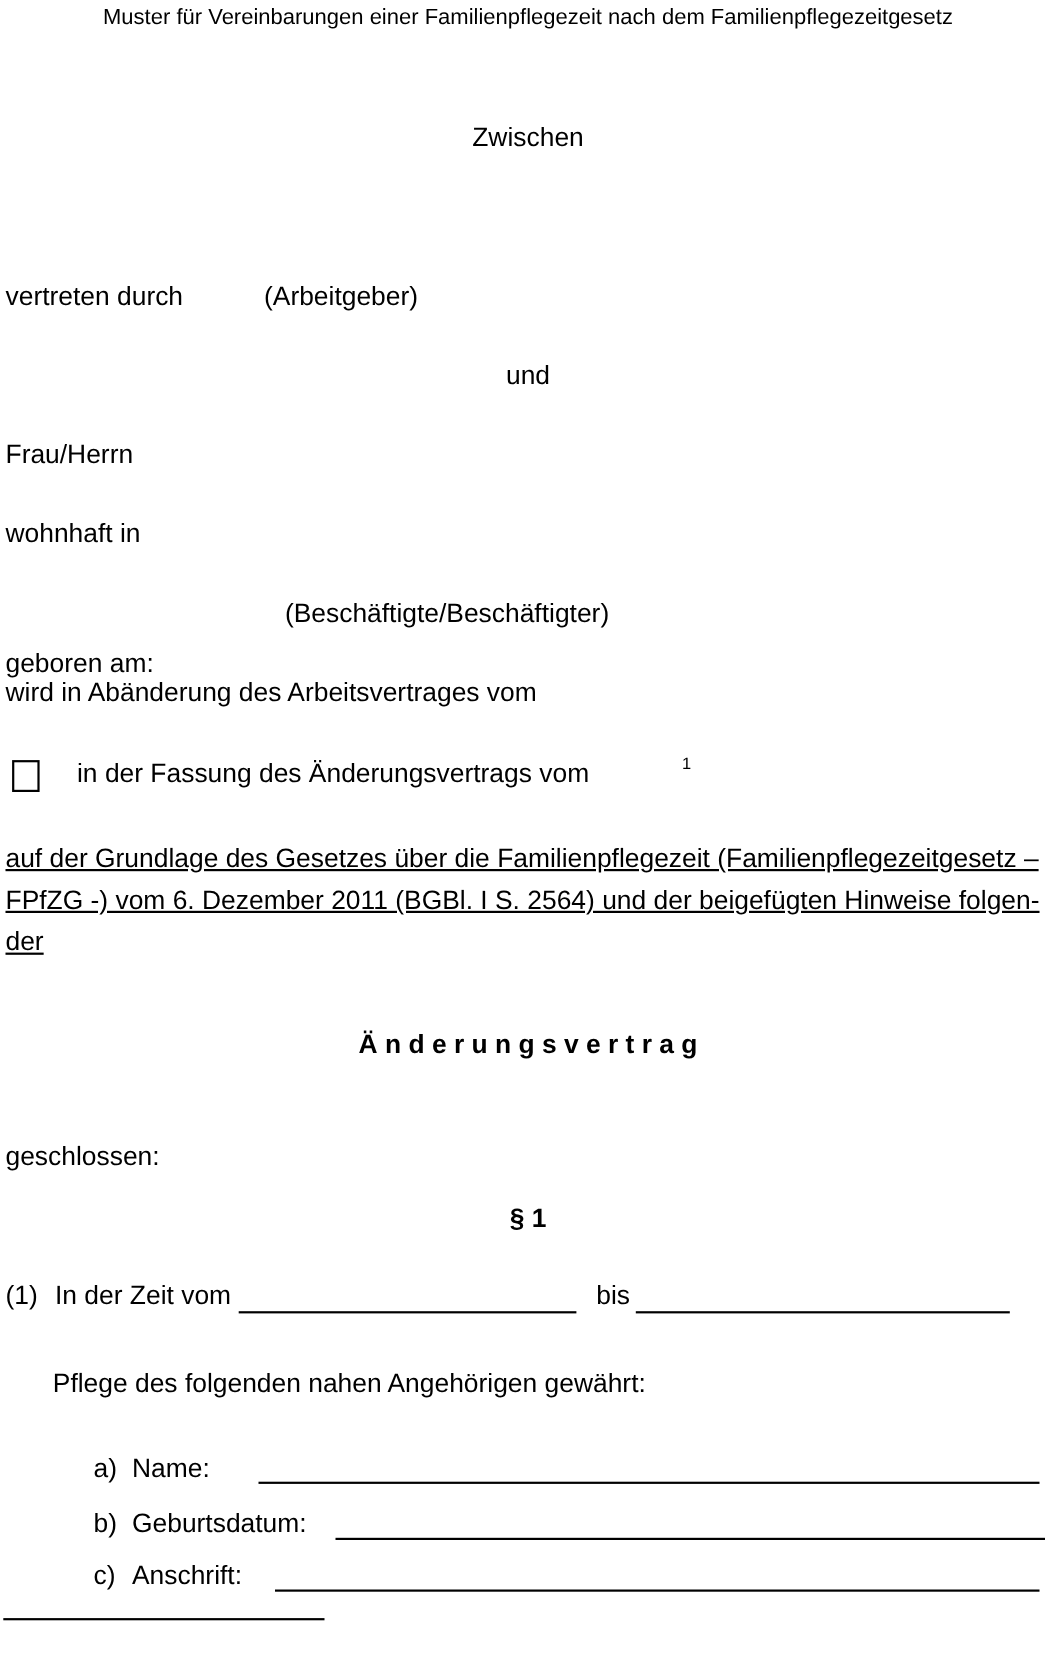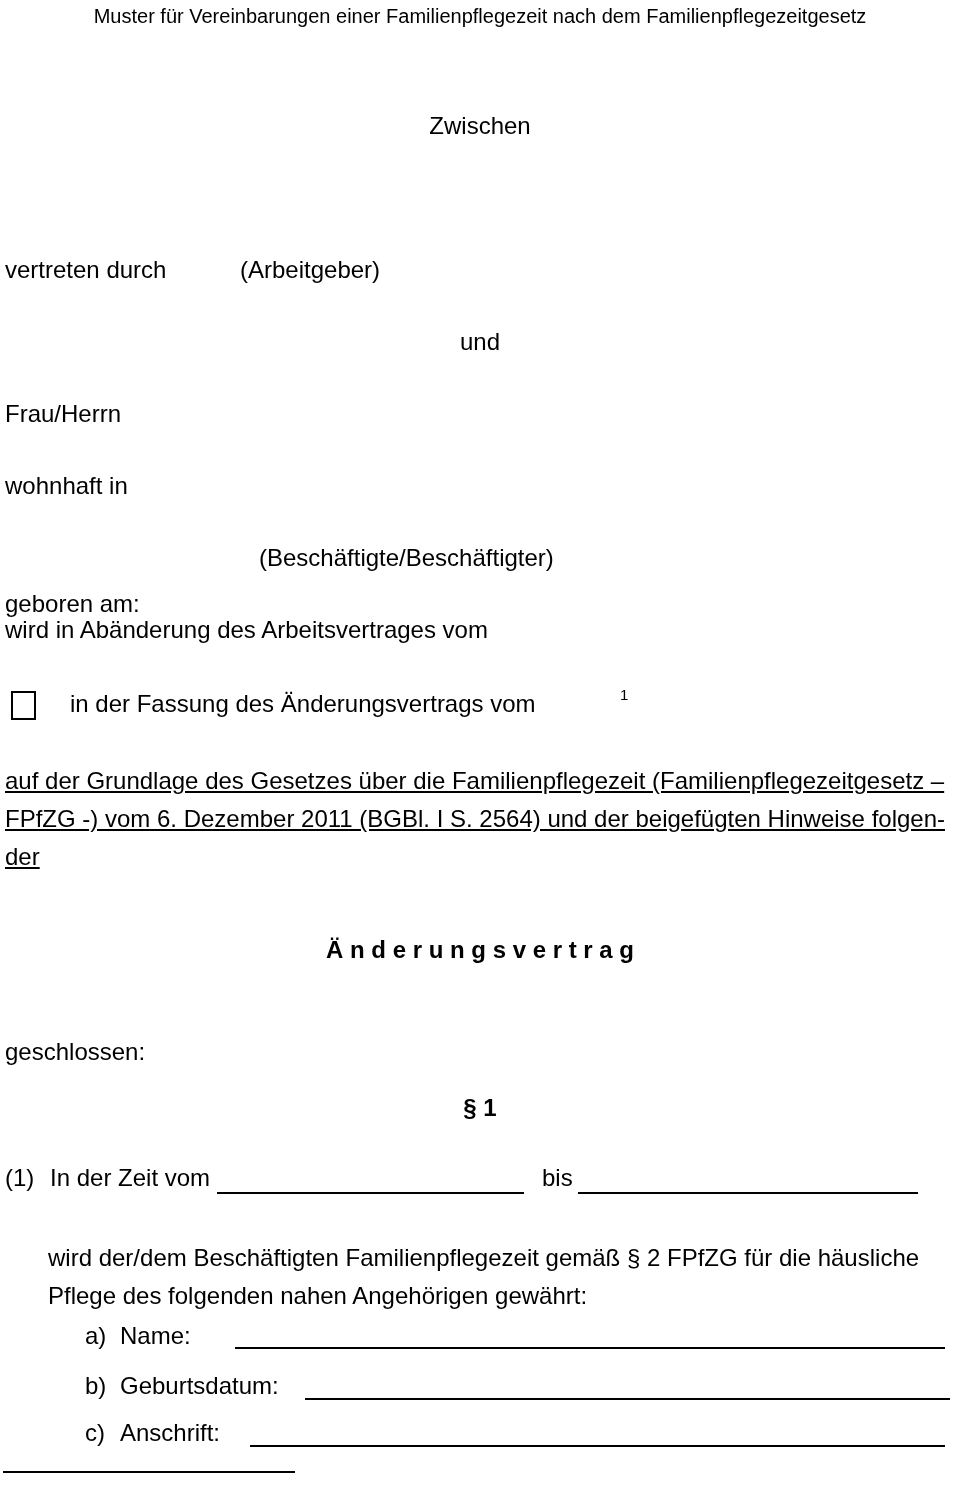--- a/index.html
+++ b/index.html
@@ -60,21 +60,20 @@
 
   <div class="t center bold" style="top:1094px;">§ 1</div>
 
   <div class="t" style="top:1164px;left:5px;">(1)</div>
   <div class="t" style="top:1164px;left:50px;">In der Zeit vom</div>
   <div class="fill-line" style="top:1170px;left:217px;width:307px;"></div>
   <div class="t" style="top:1164px;left:542px;">bis</div>
   <div class="fill-line" style="top:1170px;left:578px;width:340px;"></div>
 
   <div class="para" style="top:1239px;left:48px;">
-    <div>wird der/dem Beschäftigten Familienpflegezeit gemäß § 2 FPfZG für die häusliche</div>
     <div>Pflege des folgenden nahen Angehörigen gewährt:</div>
   </div>
 
   <div class="t" style="top:1322px;left:85px;">a)</div>
   <div class="t" style="top:1322px;left:120px;">Name:</div>
   <div class="fill-line" style="top:1325px;left:235px;width:710px;"></div>
 
   <div class="t" style="top:1372px;left:85px;">b)</div>
   <div class="t" style="top:1372px;left:120px;">Geburtsdatum:</div>
   <div class="fill-line" style="top:1376px;left:305px;width:645px;"></div>

